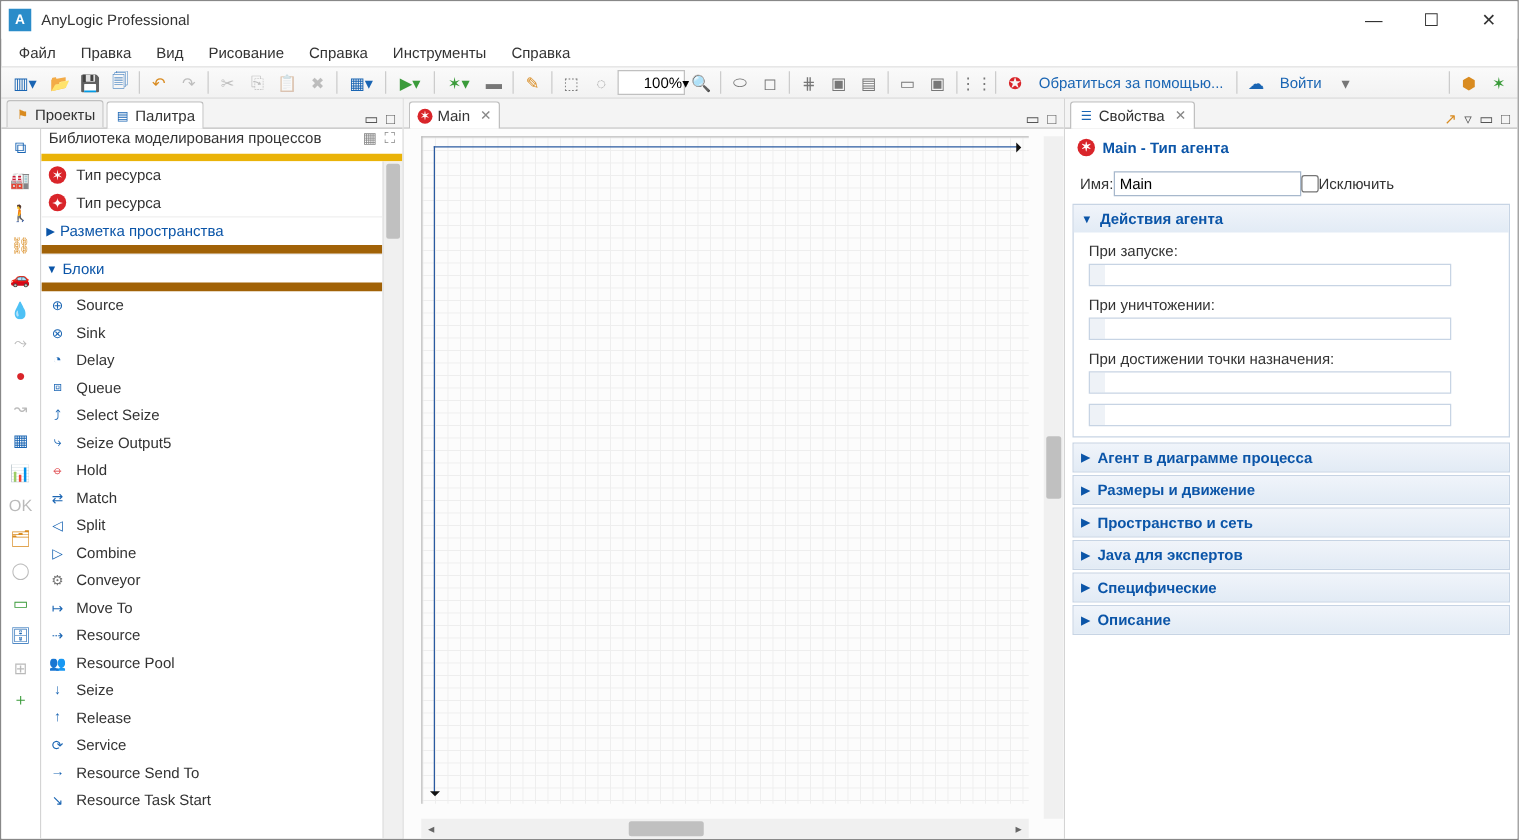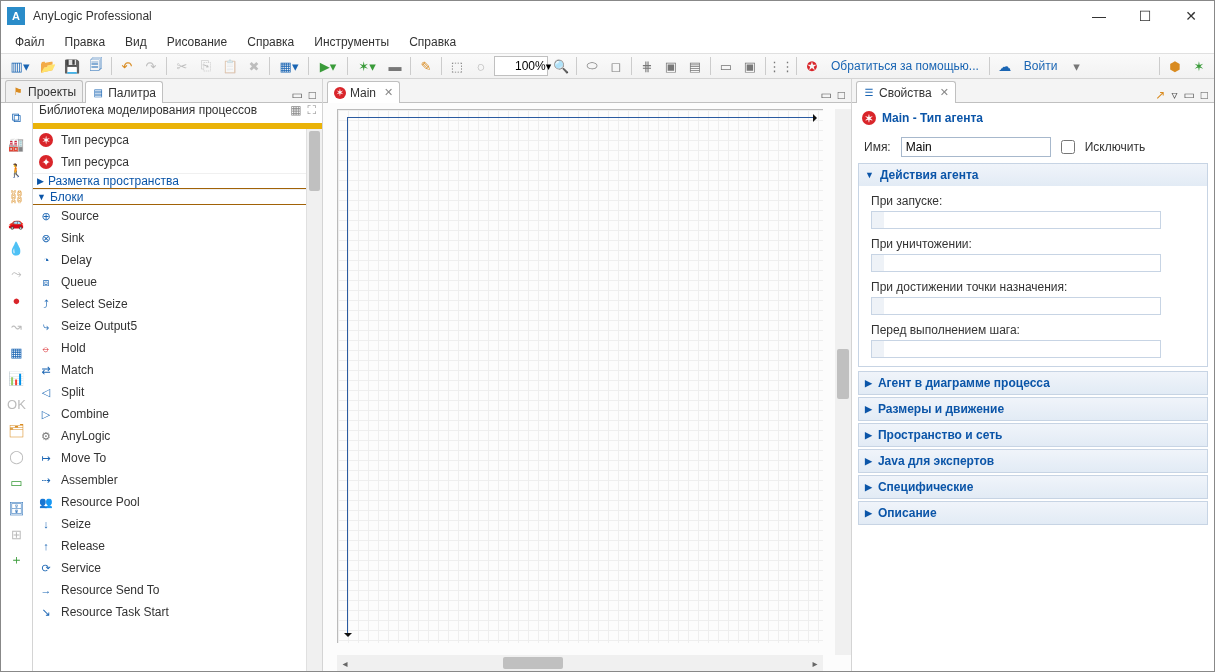--- a/index.html
+++ b/index.html
@@ -45,21 +45,21 @@
 .palette-sidebar { width: 32px; border-right: 1px solid #d4d4d4; display: flex; flex-direction: column; align-items: center; padding-top: 4px; gap: 4px; background: #fff; }
 .palette-sidebar .ps-btn { width: 24px; height: 22px; display: flex; align-items: center; justify-content: center; font-size: 13px; border-radius: 2px; }
 .palette-sidebar .ps-btn.dim { opacity: .5; }
 .palette-main { flex: 1; display: flex; flex-direction: column; overflow: hidden; }
 .palette-header { height: 26px; display: flex; align-items: flex-start; border-bottom: 6px solid #eab308; padding: 0 6px; background: #fff; }
 .palette-header .ph-title { flex:1; color:#333; font-size:12px;}
 .palette-header .ph-icons { display:flex; gap:6px; color:#888; font-size:11px;}
 .palette-list { flex: 1; overflow-y: auto; overflow-x: hidden; background: #fff; }
 .pl-item { display: flex; align-items: center; height: 22px; padding-left: 6px; gap: 8px; color: #333; }
 .pl-item .pli-icon { width: 14px; height: 14px; display: inline-flex; align-items: center; justify-content: center; font-size: 11px; }
-.pl-group { display: flex; align-items: center; height: 16px; padding-left: 4px; gap: 4px; color: #0b55a8; font-size: 11px; border-top:1px solid #f0f0f0; border-bottom:1px solid #a16207;}
+.pl-group { display: flex; align-items: center; height: 30px; padding-left: 4px; gap: 4px; color: #0b55a8; font-size: 11px; border-top:1px solid #f0f0f0; border-bottom:7px solid #a16207;}
 .pl-group .caret { font-size: 9px; color:#0b55a8;}
 .pl-group.collapsed .caret::before { content: "▶"; }
 .pl-group .caret::before { content: "▼"; }
 
 .left-scrollbar { width: 16px; background: #f0f0f0; border-left: 1px solid #e0e0e0; position:relative;}
 .left-scrollbar .thumb { position:absolute; left:2px; right:2px; top:2px; height:60px; background:#c0c0c0; border-radius:2px;}
 
 
 .canvas-wrap { flex:1; position: relative; overflow: hidden; background: #fcfcfc; }
 .canvas-grid { position: absolute; left: 14px; top: 6px; right: 28px; bottom: 28px;
@@ -75,21 +75,21 @@
 .canvas-hscroll .harrow { width:16px; text-align:center; color:#666; font-size:10px;}
 .canvas-hscroll .htrack { flex:1; position:relative; height:14px;}
 .canvas-hscroll .hthumb { position:absolute; left:150px; width:60px; top:1px; bottom:1px; background:#c0c0c0; border-radius:2px;}
 .canvas-vscroll { position:absolute; right:0; top:6px; bottom:16px; width:16px; background:#f0f0f0;}
 .canvas-vscroll .vthumb { position:absolute; top:240px; height:50px; left:2px; right:2px; background:#c0c0c0; border-radius:2px;}
 
 
 .props-body { flex:1; display:flex; flex-direction:column; overflow:auto; background:#fff; padding-bottom: 8px;}
 .props-title { display:flex; align-items:center; gap:6px; padding: 8px 10px; color:#0b55a8; font-size:15px; font-weight:bold;}
 .props-title .pt-icon { width:14px; height:14px; border-radius:50%; background:#d9252a; color:#fff; display:flex; align-items:center; justify-content:center; font-size:10px; font-weight:bold;}
-.props-row { display:flex; align-items:center; padding: 4px 12px; gap: 10px; }
+.props-row { display:flex; align-items:center; padding: 4px 12px; }
 .props-row label { color:#333; }
 .props-row input[type=text]{ border:1px solid #a7b8cc; height:20px; padding:0 4px; width:150px; }
 .props-row input[type=checkbox]{ width:14px; height:14px;}
 .props-section { border:1px solid #c7d4e4; margin: 2px 6px; }
 .props-section .ps-head { background: linear-gradient(#f0f4fa,#e2ebf5); height:22px; display:flex; align-items:center; gap:6px; padding:0 6px; color:#0b55a8; font-weight:bold; font-size:12px; cursor:default;}
 .props-section .ps-head .caret { font-size:9px;}
 .props-section .ps-body { padding:8px 12px; display:flex; flex-direction:column; gap:8px;}
 .ps-field label { display:block; color:#333; margin-bottom:3px;}
 .ps-field .codebox { width: 290px; height: 18px; border: 1px solid #c7d4e4; background: linear-gradient(90deg,#eef2f7 12px,#fff 12px); }
 
@@ -272,29 +272,29 @@
                 <div class="pl-item">
                   <span class="pli-icon c-blue">◁</span>
                   <span>Split</span>
                 </div>
                 <div class="pl-item">
                   <span class="pli-icon c-blue">▷</span>
                   <span>Combine</span>
                 </div>
                 <div class="pl-item">
                   <span class="pli-icon c-gray">⚙</span>
-                  <span>AnyLogic</span>
+                  <span>Conveyor</span>
                 </div>
                 <div class="pl-item">
                   <span class="pli-icon c-blue">↦</span>
                   <span>Move To</span>
                 </div>
                 <div class="pl-item">
                   <span class="pli-icon c-blue">⇢</span>
-                  <span>Assembler</span>
+                  <span>Resource</span>
                 </div>
                 <div class="pl-item">
                   <span class="pli-icon c-blue">👥</span>
                   <span>Resource Pool</span>
                 </div>
                 <div class="pl-item">
                   <span class="pli-icon c-blue">↓</span>
                   <span>Seize</span>
                 </div>
                 <div class="pl-item">
@@ -389,21 +389,20 @@
             </div>
             <div class="ps-field">
               <label>При уничтожении:</label>
               <div class="codebox"></div>
             </div>
             <div class="ps-field">
               <label>При достижении точки назначения:</label>
               <div class="codebox"></div>
             </div>
             <div class="ps-field">
-              <label>Перед выполнением шага:</label>
               <div class="codebox"></div>
             </div>
           </div>
       </div>
       <div id="collapsed-sections">
           <div class="props-section">
             <div class="ps-head">
               <span class="caret">▶</span>
               <span>Агент в диаграмме процесса</span>
             </div>

